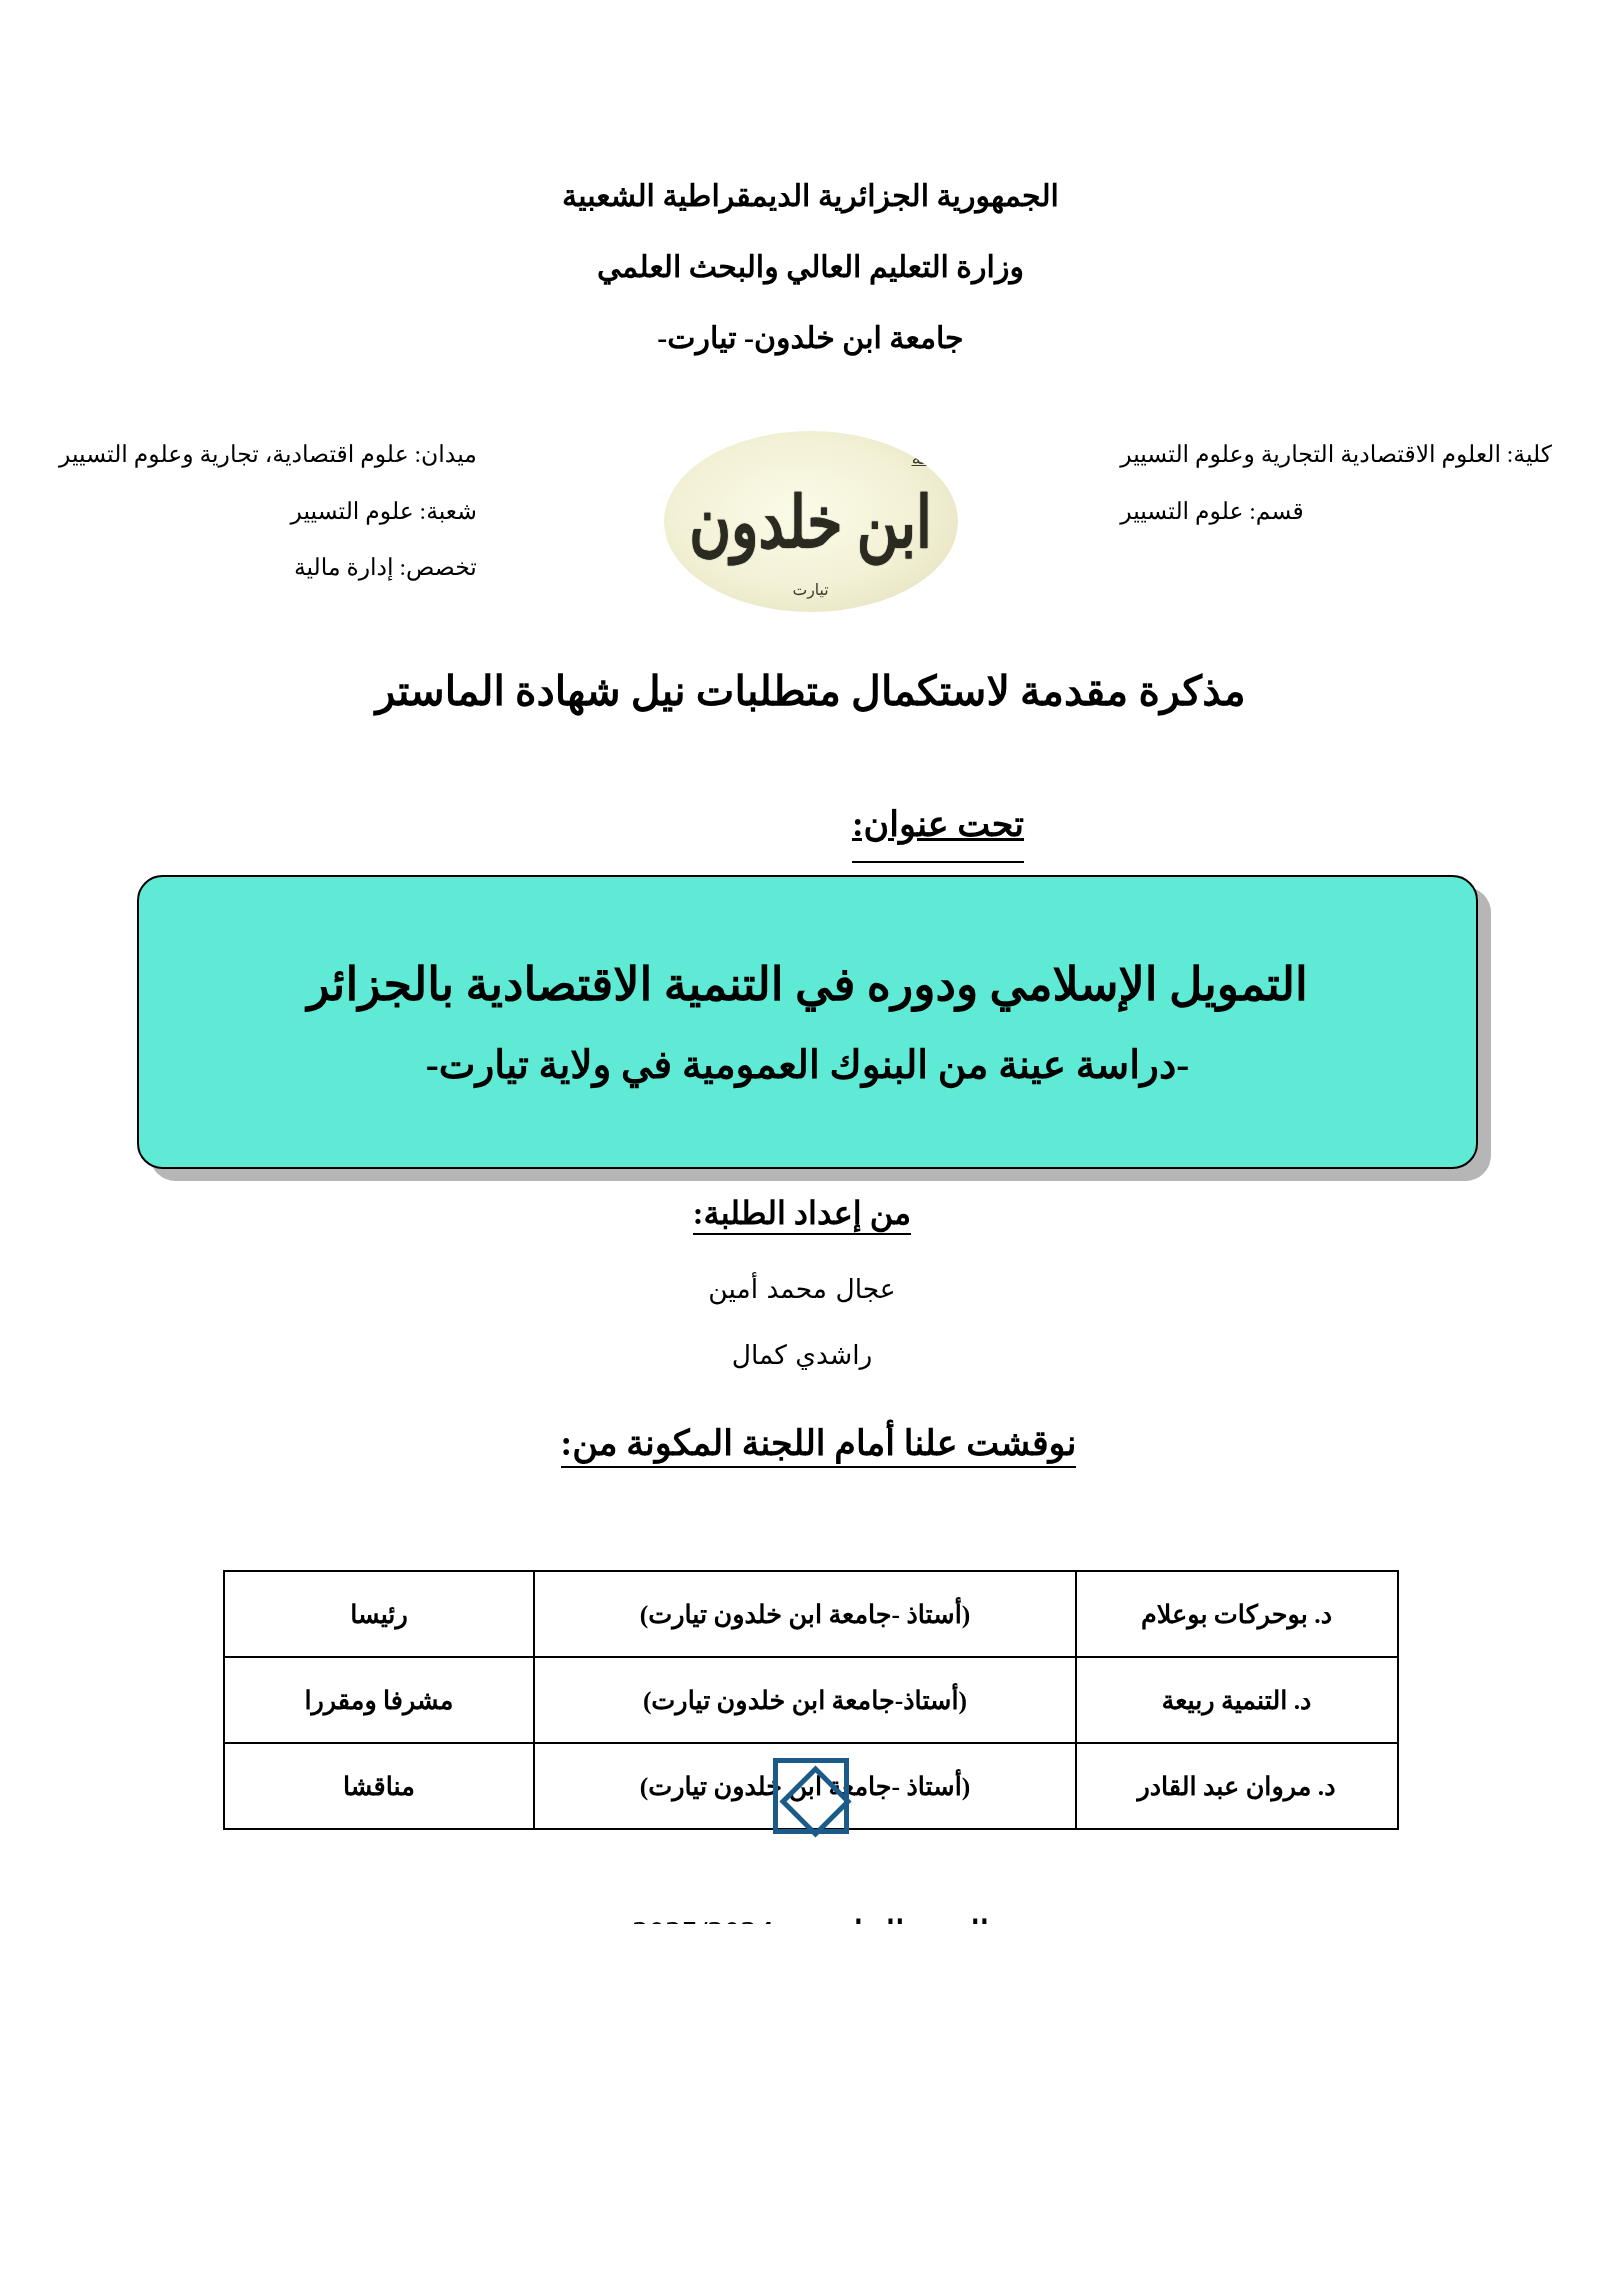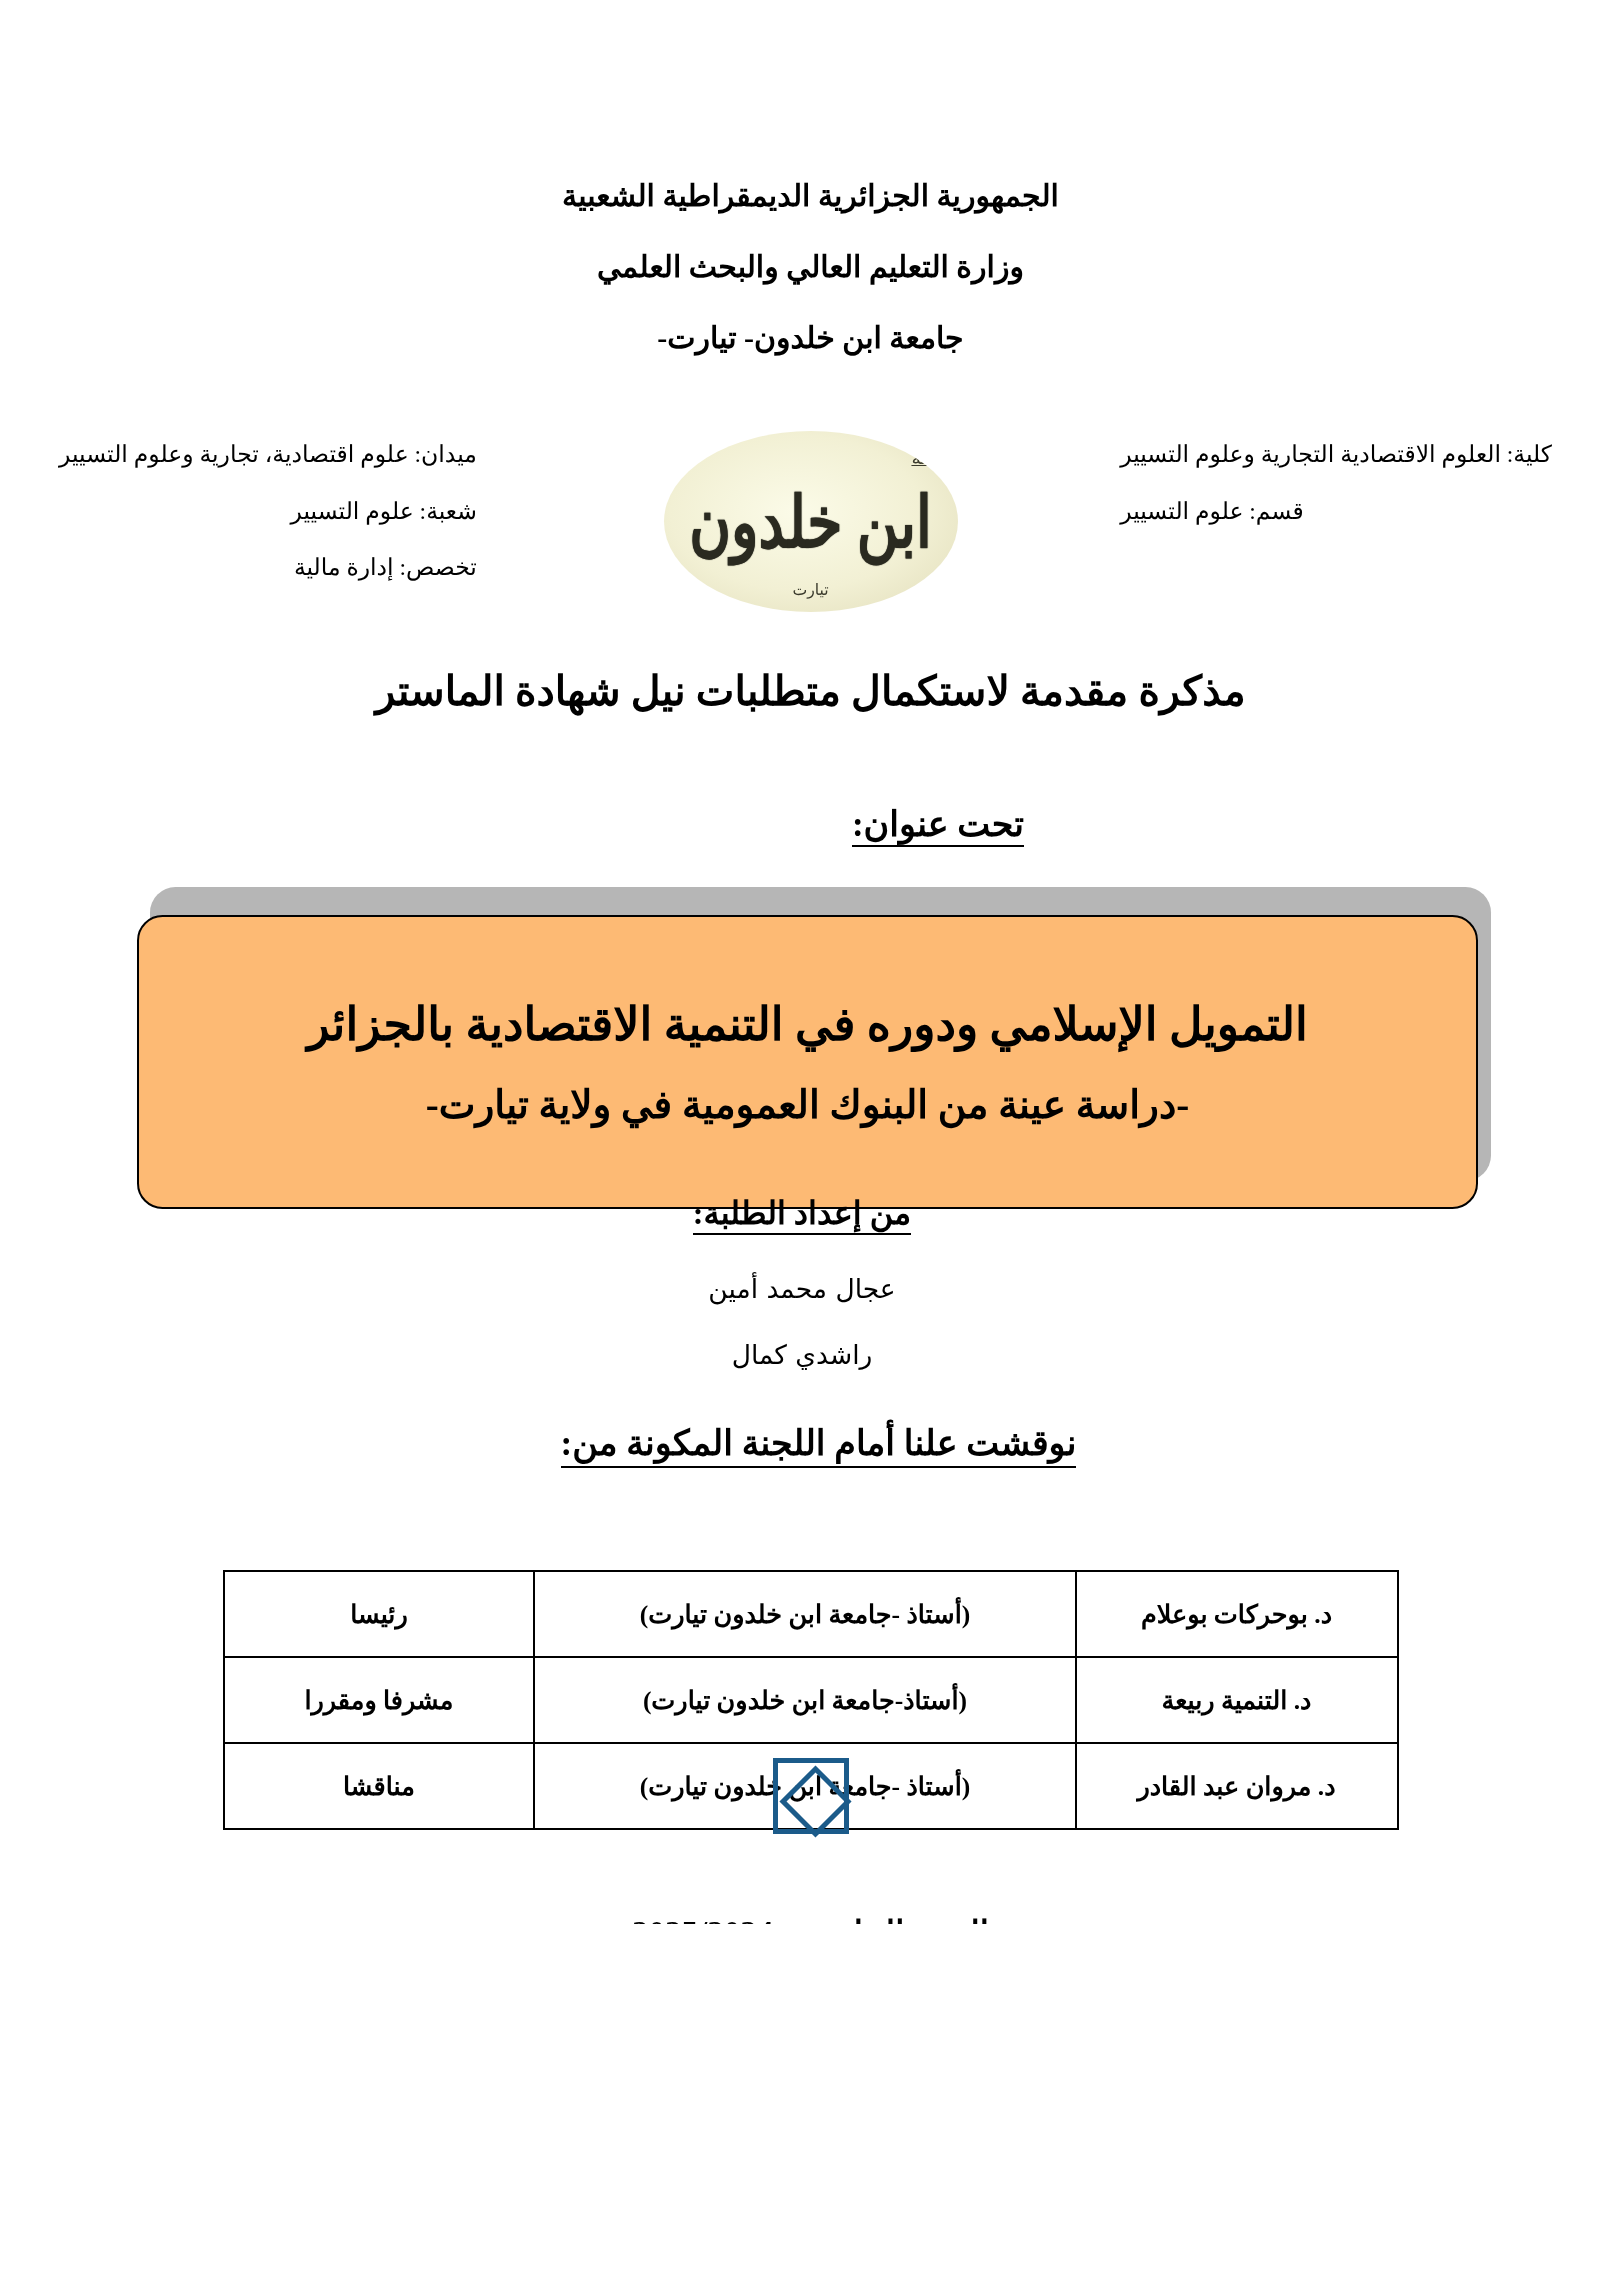--- a/index.html
+++ b/index.html
@@ -130,49 +130,49 @@
     top: 804px;
     right: 0;
     left: 0;
     text-align: center;
     padding-left: 255px;
     font-size: 35px;
     font-weight: bold;
   }
   .under-title span {
     border-bottom: 2.9px solid #000;
-    padding-bottom: 1px;
+    padding-bottom: 17px;
+    text-decoration: underline;
   }
 
   
   .title-box-shadow {
     position: absolute;
     top: 887px;
     left: 150px;
     width: 1341px;
     height: 294px;
     background: #b6b6b6;
     border-radius: 25.5px;
   }
   .title-box {
     position: absolute;
     top: 875px;
     left: 137px;
     width: 1341px;
     height: 294px;
-    background: #fdba74;
+    background: #5eead4;
     border: 2.9px solid #000000;
     border-radius: 25.5px;
     box-sizing: border-box;
     display: flex;
     flex-direction: column;
     align-items: center;
     justify-content: center;
     gap: 31px;
-    margin-top: 40px;
   }
   .title-line1 {
     font-size: 46px;
     font-weight: bold;
     text-align: center;
     white-space: nowrap;
   }
   .title-line2 {
     font-size: 39px;
     font-weight: bold;

